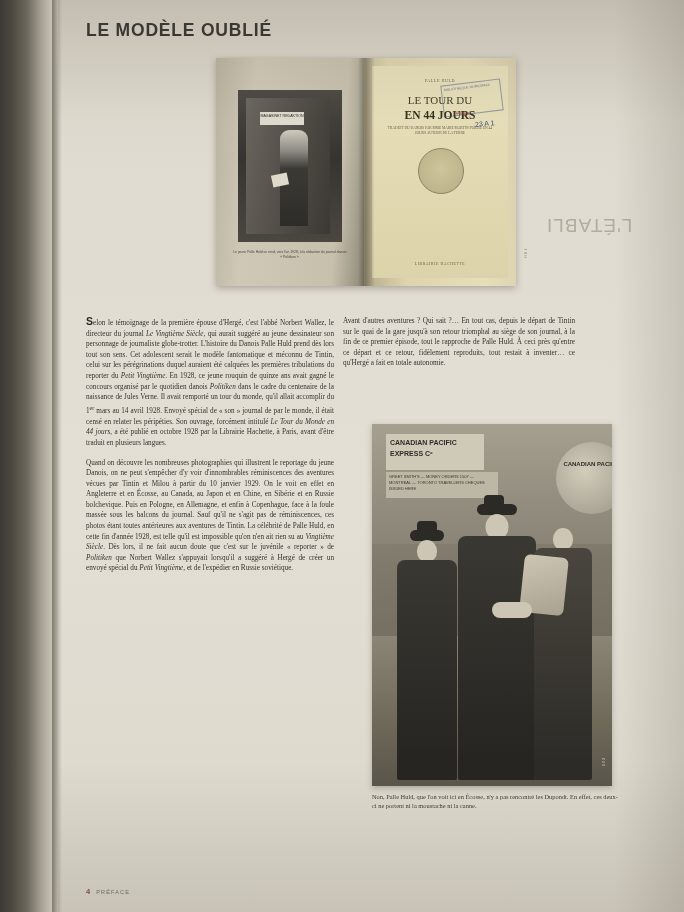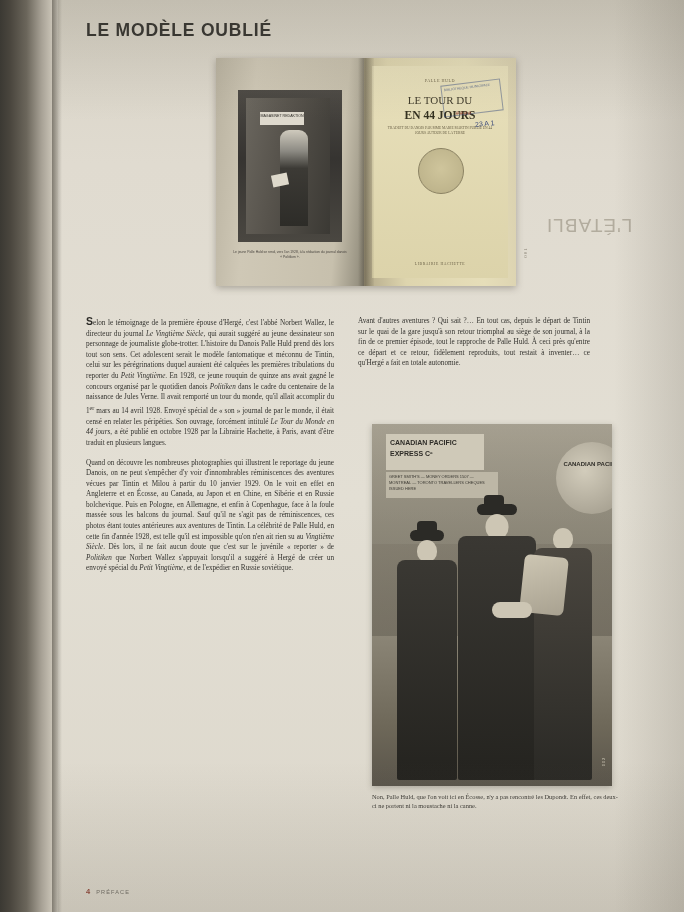--- a/index.html
+++ b/index.html
@@ -193,21 +193,21 @@
   }
   .col {
     position: absolute;
     font-size: 7.2px;
     line-height: 10.6px;
     color: #33322e;
     text-align: justify;
     hyphens: auto;
   }
   #col-left  { left: 0px;   top: 0;  width: 248px; }
-  #col-right { left: 272px; top: 0;  width: 232px; }
+  #col-right { left: 257px; top: 0;  width: 232px; }
   .col p { margin: 0 0 9px 0; }
   .dropcap {
     font-family: "Liberation Sans", sans-serif;
     font-weight: bold;
     font-size: 10.5px;
     color: #2b2a26;
   }
 
   
   #photo2 {

